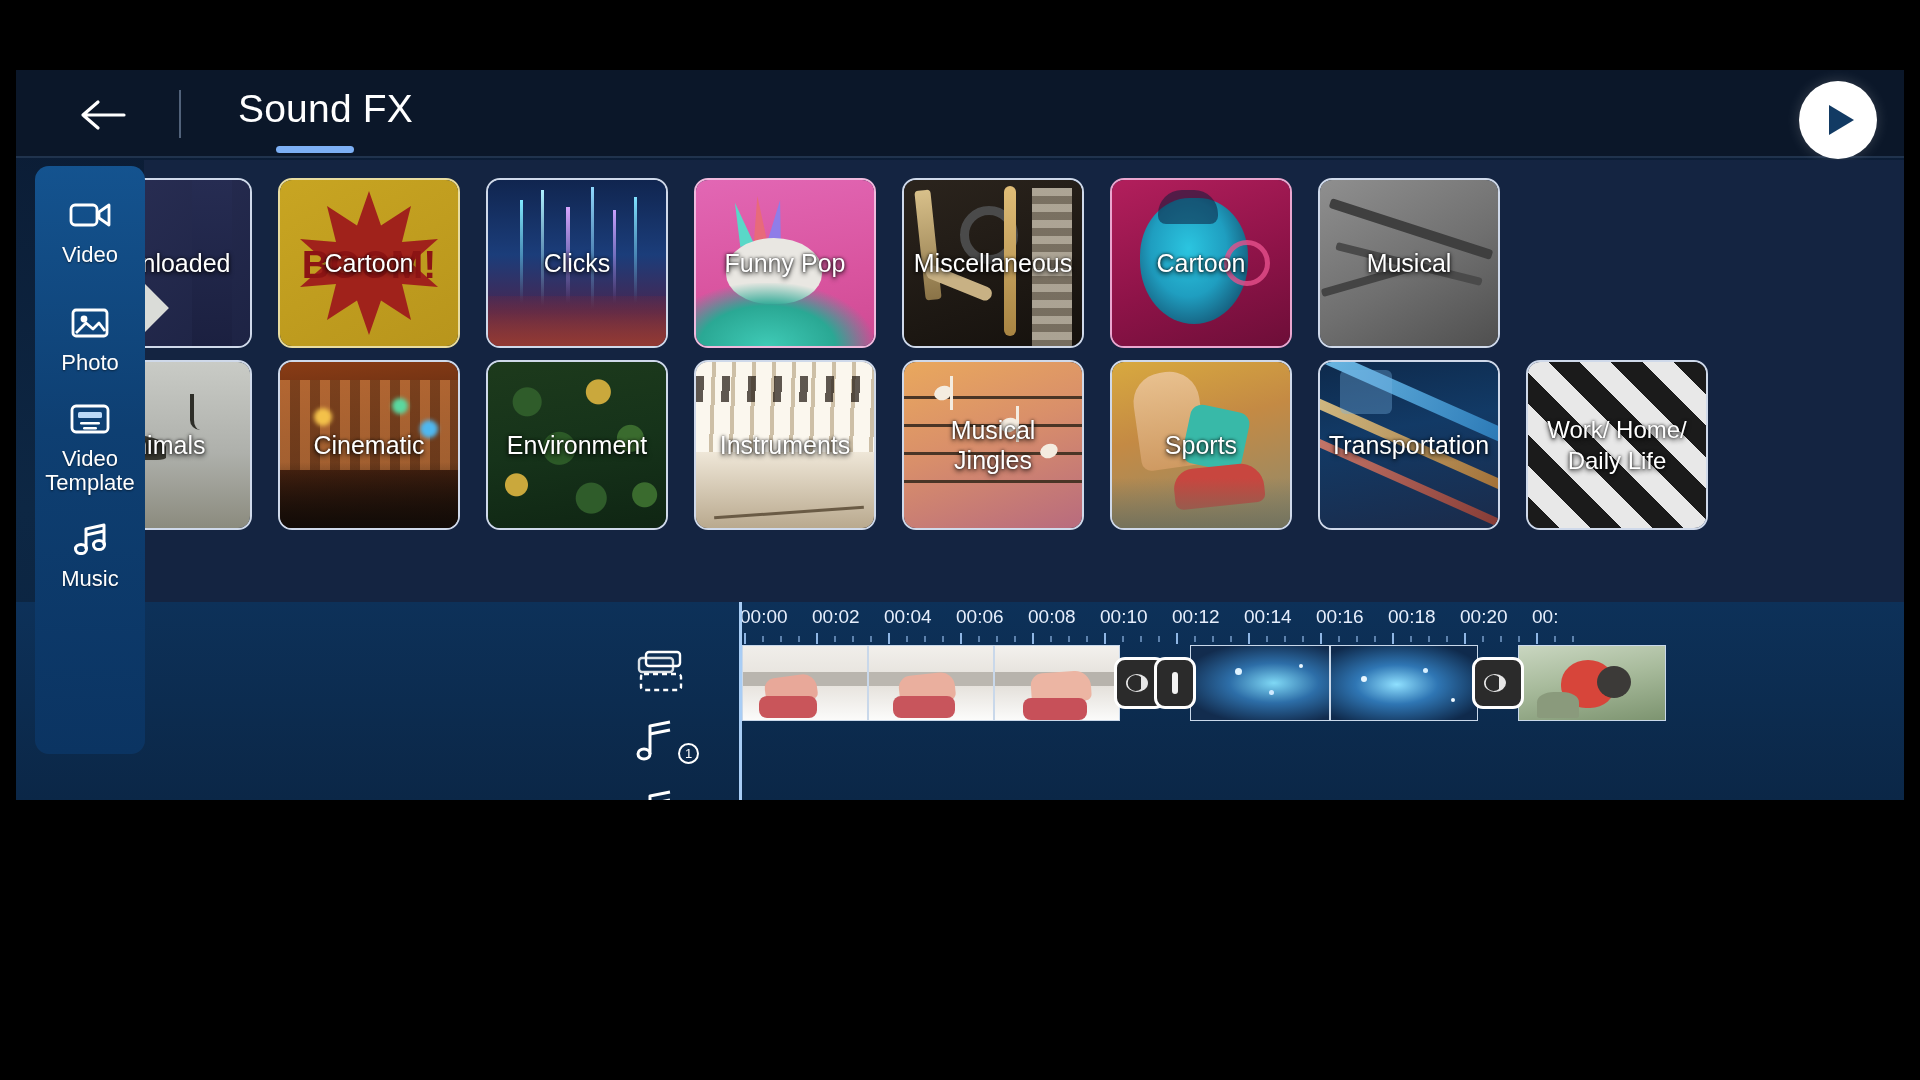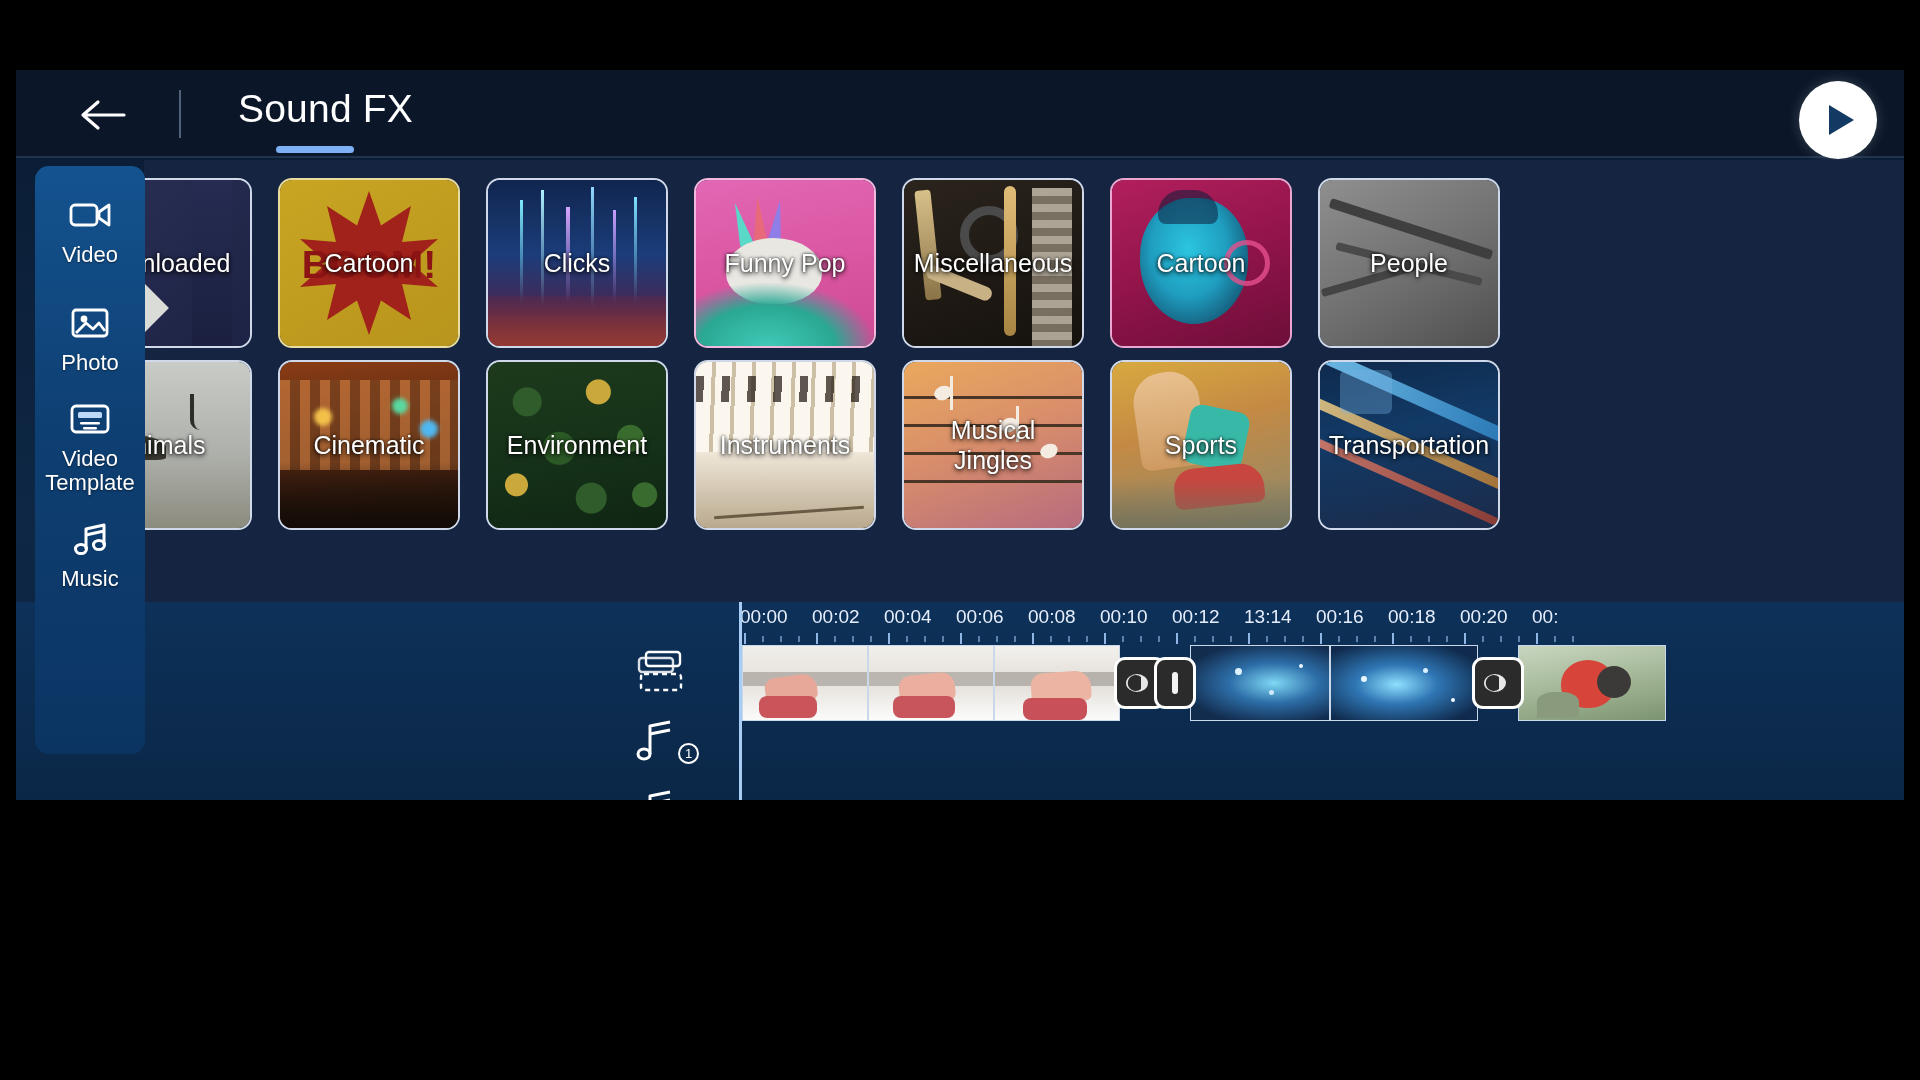--- a/index.html
+++ b/index.html
@@ -319,21 +319,21 @@
         <div class="lbl">Cartoon</div>
       </div>
 
 
       <div class="cat-card">
         <div class="bgart" style="background:linear-gradient(150deg,#8f8f8f 0%,#6f6f6f 55%,#4f4f4f 100%);">
           <div style="position:absolute;left:6px;top:44px;width:170px;height:10px;background:#3f3f3f;transform:rotate(18deg);border-radius:3px;"></div>
           <div style="position:absolute;left:14px;top:80px;width:150px;height:8px;background:#4a4a4a;transform:rotate(14deg);border-radius:3px;"></div>
           <div style="position:absolute;left:0;top:96px;width:96px;height:8px;background:#444;transform:rotate(-16deg);border-radius:3px;"></div>
         </div>
-        <div class="lbl">People</div>
+        <div class="lbl">Musical</div>
       </div>
     </div>
 
     <div class="cat-row r2">
 
       <div class="cat-card clipped">
         <div class="bgart" style="background:linear-gradient(180deg,#c9cbc6 0%,#aeb0ab 55%,#8b8b7e 100%);">
           <div style="position:absolute;left:4px;top:72px;width:90px;height:26px;background:#3a3a32;border-radius:50% 50% 10% 10%;"></div>
 
           <div style="position:absolute;left:118px;top:32px;width:10px;height:36px;border-left:4px solid #2e2e28;border-radius:0 0 0 14px;"></div>
@@ -404,34 +404,38 @@
       <div class="cat-card">
         <div class="bgart" style="background:linear-gradient(170deg,#0e2a4c 0%,#123a66 40%,#1b2b4a 100%);">
           <div style="position:absolute;left:-14px;top:28px;width:220px;height:14px;background:linear-gradient(90deg,#7fd3ff,#2a7fc0);transform:rotate(24deg);opacity:.85;"></div>
           <div style="position:absolute;left:-14px;top:80px;width:220px;height:10px;background:linear-gradient(90deg,#ffd98a,#c07a2a);transform:rotate(24deg);opacity:.8;"></div>
           <div style="position:absolute;left:-14px;top:120px;width:220px;height:8px;background:linear-gradient(90deg,#ff8a6a,#a33b2a);transform:rotate(24deg);opacity:.75;"></div>
           <div style="position:absolute;left:20px;top:8px;width:52px;height:44px;background:rgba(120,180,230,.35);border-radius:6px;"></div>
         </div>
         <div class="lbl">Transportation</div>
       </div>
 
+      <div class="cat-card">
+        <div class="bgart" style="background:repeating-linear-gradient(45deg,#1b1b1b 0 22px,#e8e8e8 22px 44px);"></div>
+        <div class="lbl" style="font-size:24px;line-height:31px;">Work/ Home/ Daily Life</div>
+      </div>
     </div>
   </div>
 
   <div class="timeline">
 
     <div class="ruler">
       <div class="tick-lbl" style="left:0px;">00:00</div>
       <div class="tick-lbl" style="left:72px;">00:02</div>
       <div class="tick-lbl" style="left:144px;">00:04</div>
       <div class="tick-lbl" style="left:216px;">00:06</div>
       <div class="tick-lbl" style="left:288px;">00:08</div>
       <div class="tick-lbl" style="left:360px;">00:10</div>
       <div class="tick-lbl" style="left:432px;">00:12</div>
-      <div class="tick-lbl" style="left:504px;">13:14</div>
+      <div class="tick-lbl" style="left:504px;">00:14</div>
       <div class="tick-lbl" style="left:576px;">00:16</div>
       <div class="tick-lbl" style="left:648px;">00:18</div>
       <div class="tick-lbl" style="left:720px;">00:20</div>
       <div class="tick-lbl" style="left:792px;">00:</div>
 
       <div class="tick-line" style="left:4px;"></div>
       <div class="tick-line" style="left:76px;"></div>
       <div class="tick-line" style="left:148px;"></div>
       <div class="tick-line" style="left:220px;"></div>
       <div class="tick-line" style="left:292px;"></div>

